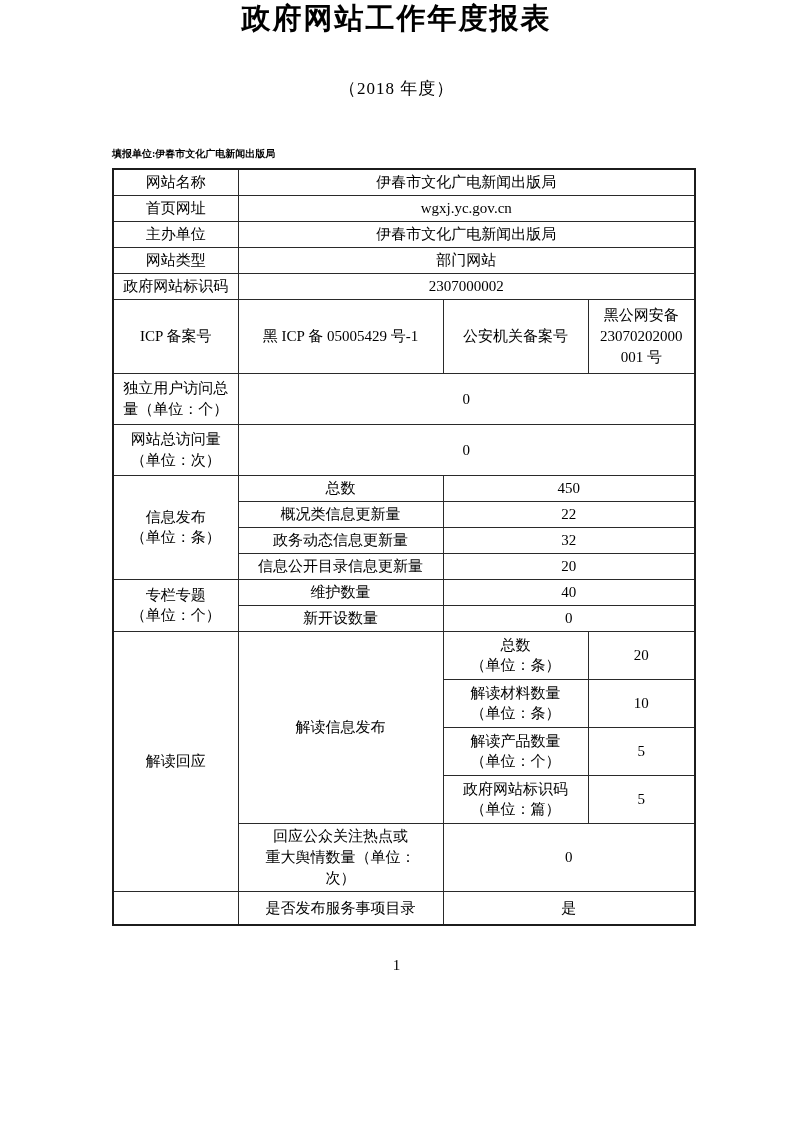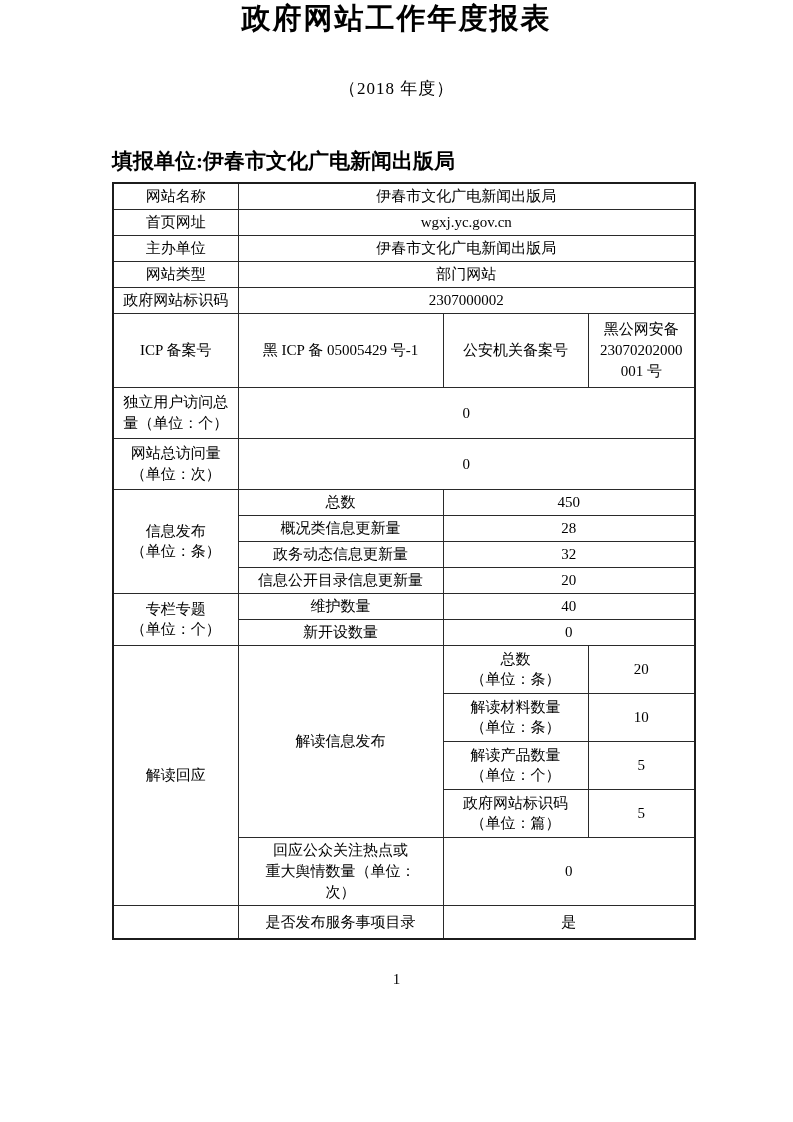--- a/index.html
+++ b/index.html
@@ -26,21 +26,21 @@
   .doc-subtitle {
     margin-top: 41px;
     text-align: center;
     font-size: 17px;
     letter-spacing: 1px;
   }
   .unit-line {
     width: 582px;
     margin: 47px 0 7px 112px;
     font-weight: 700;
-    font-size: 21px;
+    font-size: 10px;
   }
   table.report {
     width: 582px;
     margin-left: 112px;
     border-collapse: collapse;
     table-layout: fixed;
     border: 2px solid #1c1c1c;
   }
   table.report td {
     border: 1px solid #2a2a2a;
@@ -126,21 +126,21 @@
       </tr>
 
       <tr class="r26">
         <td class="pre" rowspan="4">信息发布
 （单位：条）</td>
         <td>总数</td>
         <td colspan="2">450</td>
       </tr>
       <tr class="r26">
         <td>概况类信息更新量</td>
-        <td colspan="2">28</td>
+        <td colspan="2">22</td>
       </tr>
       <tr class="r26">
         <td>政务动态信息更新量</td>
         <td colspan="2">32</td>
       </tr>
       <tr class="r26">
         <td>信息公开目录信息更新量</td>
         <td colspan="2">20</td>
       </tr>
 

